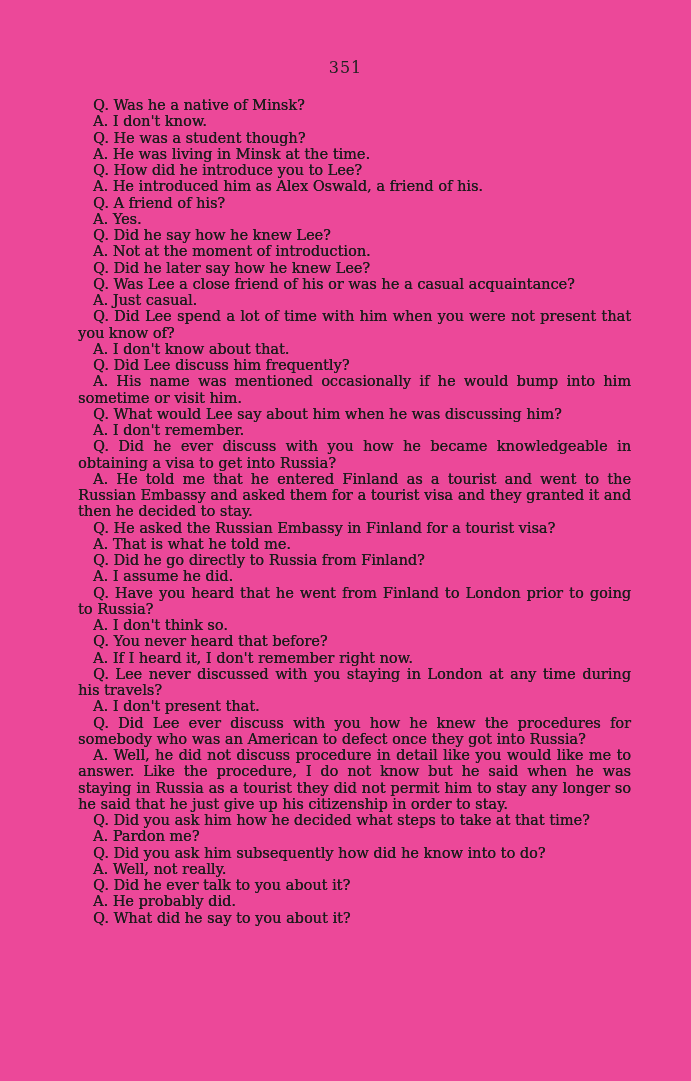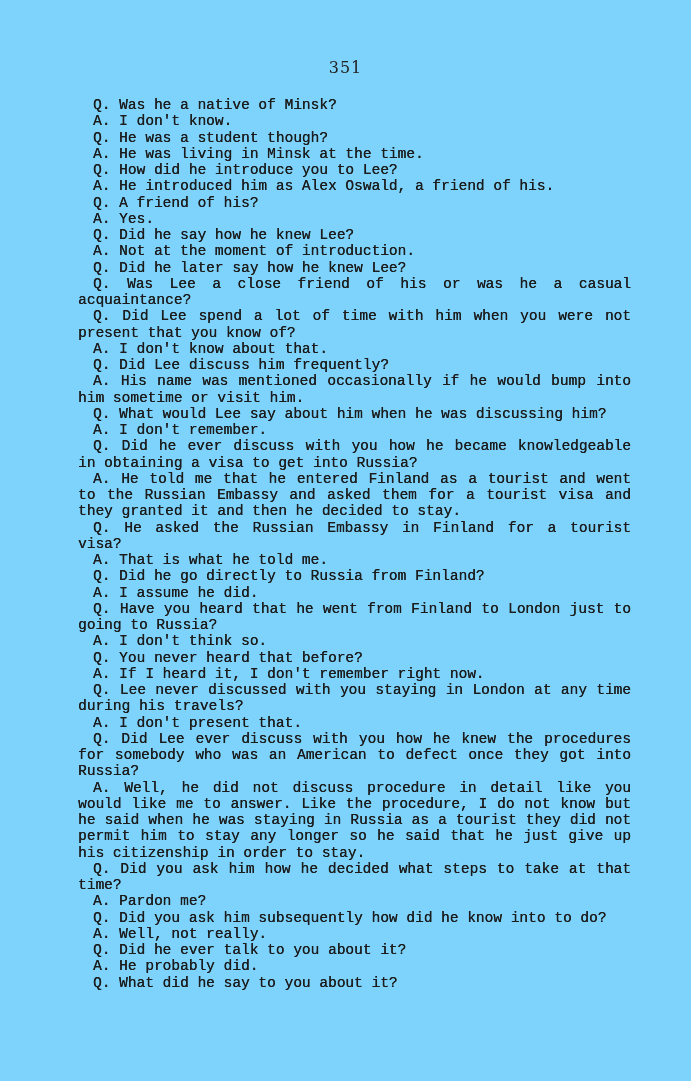--- a/index.html
+++ b/index.html
@@ -5,21 +5,21 @@
   html, body {
     margin: 0;
     padding: 0;
     background: #e8e8e8;
   }
   .page {
     position: relative;
     width: 691px;
     height: 1081px;
     margin: 0 auto;
-    background: #7dd3fc;
+    background: #ec4899;
     overflow: hidden;
     color: #1c1c1c;
     font-family: "DejaVu Serif", serif;
   }
   .page-number {
     position: absolute;
     top: 58px;
     left: 0;
     width: 691px;
     text-align: center;
@@ -35,54 +35,54 @@
   }
   .transcript p.qa {
     margin: 0;
     padding: 0;
     text-indent: 15px;
     text-align: justify;
     font-size: 14.5px;
     line-height: 16.25px;
     color: #1c1c1c;
     text-shadow: 0.25px 0 0 currentColor; 
-    font-family: Liberation Mono, monospace;
   }
 </style>
 </head>
 <body>
 
 <div class="page">
   <div class="page-number">351</div>
   <div class="transcript">
       <p class="qa">Q. Was he a native of Minsk?</p>
       <p class="qa">A. I don't know.</p>
       <p class="qa">Q. He was a student though?</p>
       <p class="qa">A. He was living in Minsk at the time.</p>
       <p class="qa">Q. How did he introduce you to Lee?</p>
       <p class="qa">A. He introduced him as Alex Oswald, a friend of his.</p>
       <p class="qa">Q. A friend of his?</p>
       <p class="qa">A. Yes.</p>
       <p class="qa">Q. Did he say how he knew Lee?</p>
       <p class="qa">A. Not at the moment of introduction.</p>
       <p class="qa">Q. Did he later say how he knew Lee?</p>
       <p class="qa">Q. Was Lee a close friend of his or was he a casual acquaintance?</p>
+      <p class="qa">A. Just casual.</p>
       <p class="qa">Q. Did Lee spend a lot of time with him when you were not present that you know of?</p>
       <p class="qa">A. I don't know about that.</p>
       <p class="qa">Q. Did Lee discuss him frequently?</p>
       <p class="qa">A. His name was mentioned occasionally if he would bump into him sometime or visit him.</p>
       <p class="qa">Q. What would Lee say about him when he was discussing him?</p>
       <p class="qa">A. I don't remember.</p>
       <p class="qa">Q. Did he ever discuss with you how he became knowledgeable in obtaining a visa to get into Russia?</p>
       <p class="qa">A. He told me that he entered Finland as a tourist and went to the Russian Embassy and asked them for a tourist visa and they granted it and then he decided to stay.</p>
       <p class="qa">Q. He asked the Russian Embassy in Finland for a tourist visa?</p>
       <p class="qa">A. That is what he told me.</p>
       <p class="qa">Q. Did he go directly to Russia from Finland?</p>
       <p class="qa">A. I assume he did.</p>
-      <p class="qa">Q. Have you heard that he went from Finland to London just to going to Russia?</p>
+      <p class="qa">Q. Have you heard that he went from Finland to London prior to going to Russia?</p>
       <p class="qa">A. I don't think so.</p>
       <p class="qa">Q. You never heard that before?</p>
       <p class="qa">A. If I heard it, I don't remember right now.</p>
       <p class="qa">Q. Lee never discussed with you staying in London at any time during his travels?</p>
       <p class="qa">A. I don't present that.</p>
       <p class="qa">Q. Did Lee ever discuss with you how he knew the procedures for somebody who was an American to defect once they got into Russia?</p>
       <p class="qa">A. Well, he did not discuss procedure in detail like you would like me to answer. Like the procedure, I do not know but he said when he was staying in Russia as a tourist they did not permit him to stay any longer so he said that he just give up his citizenship in order to stay.</p>
       <p class="qa">Q. Did you ask him how he decided what steps to take at that time?</p>
       <p class="qa">A. Pardon me?</p>
       <p class="qa">Q. Did you ask him subsequently how did he know into to do?</p>

